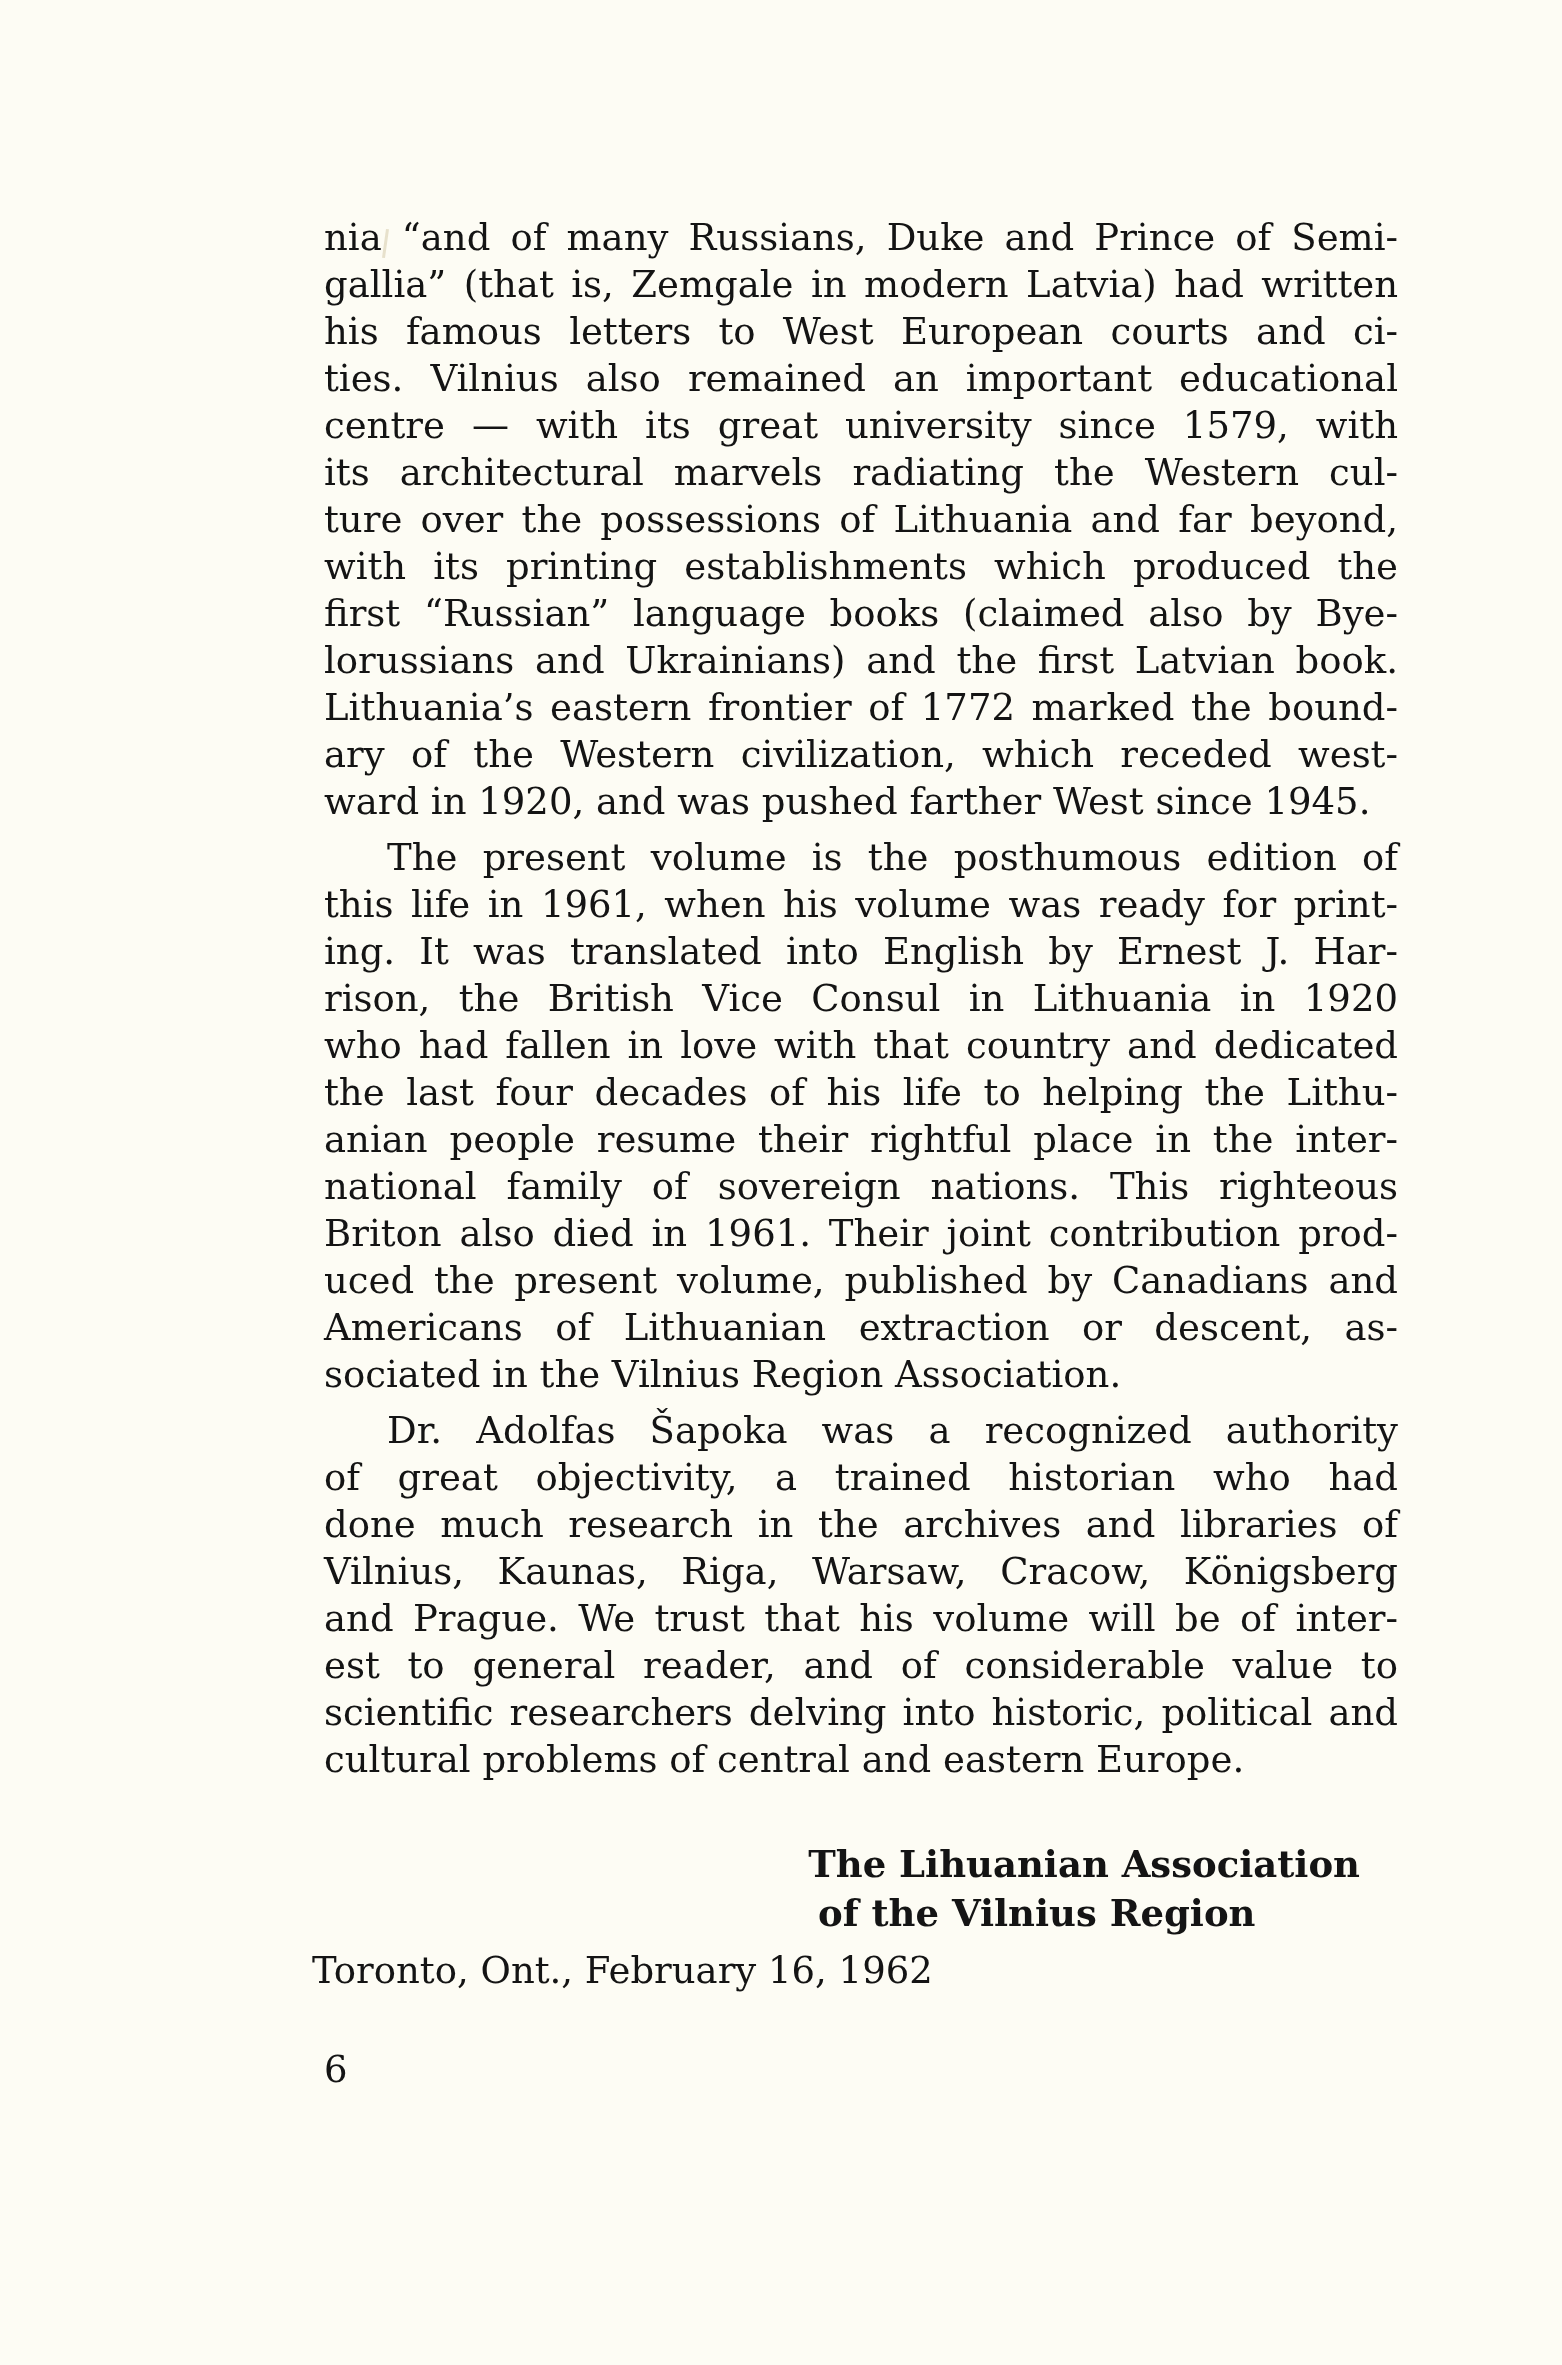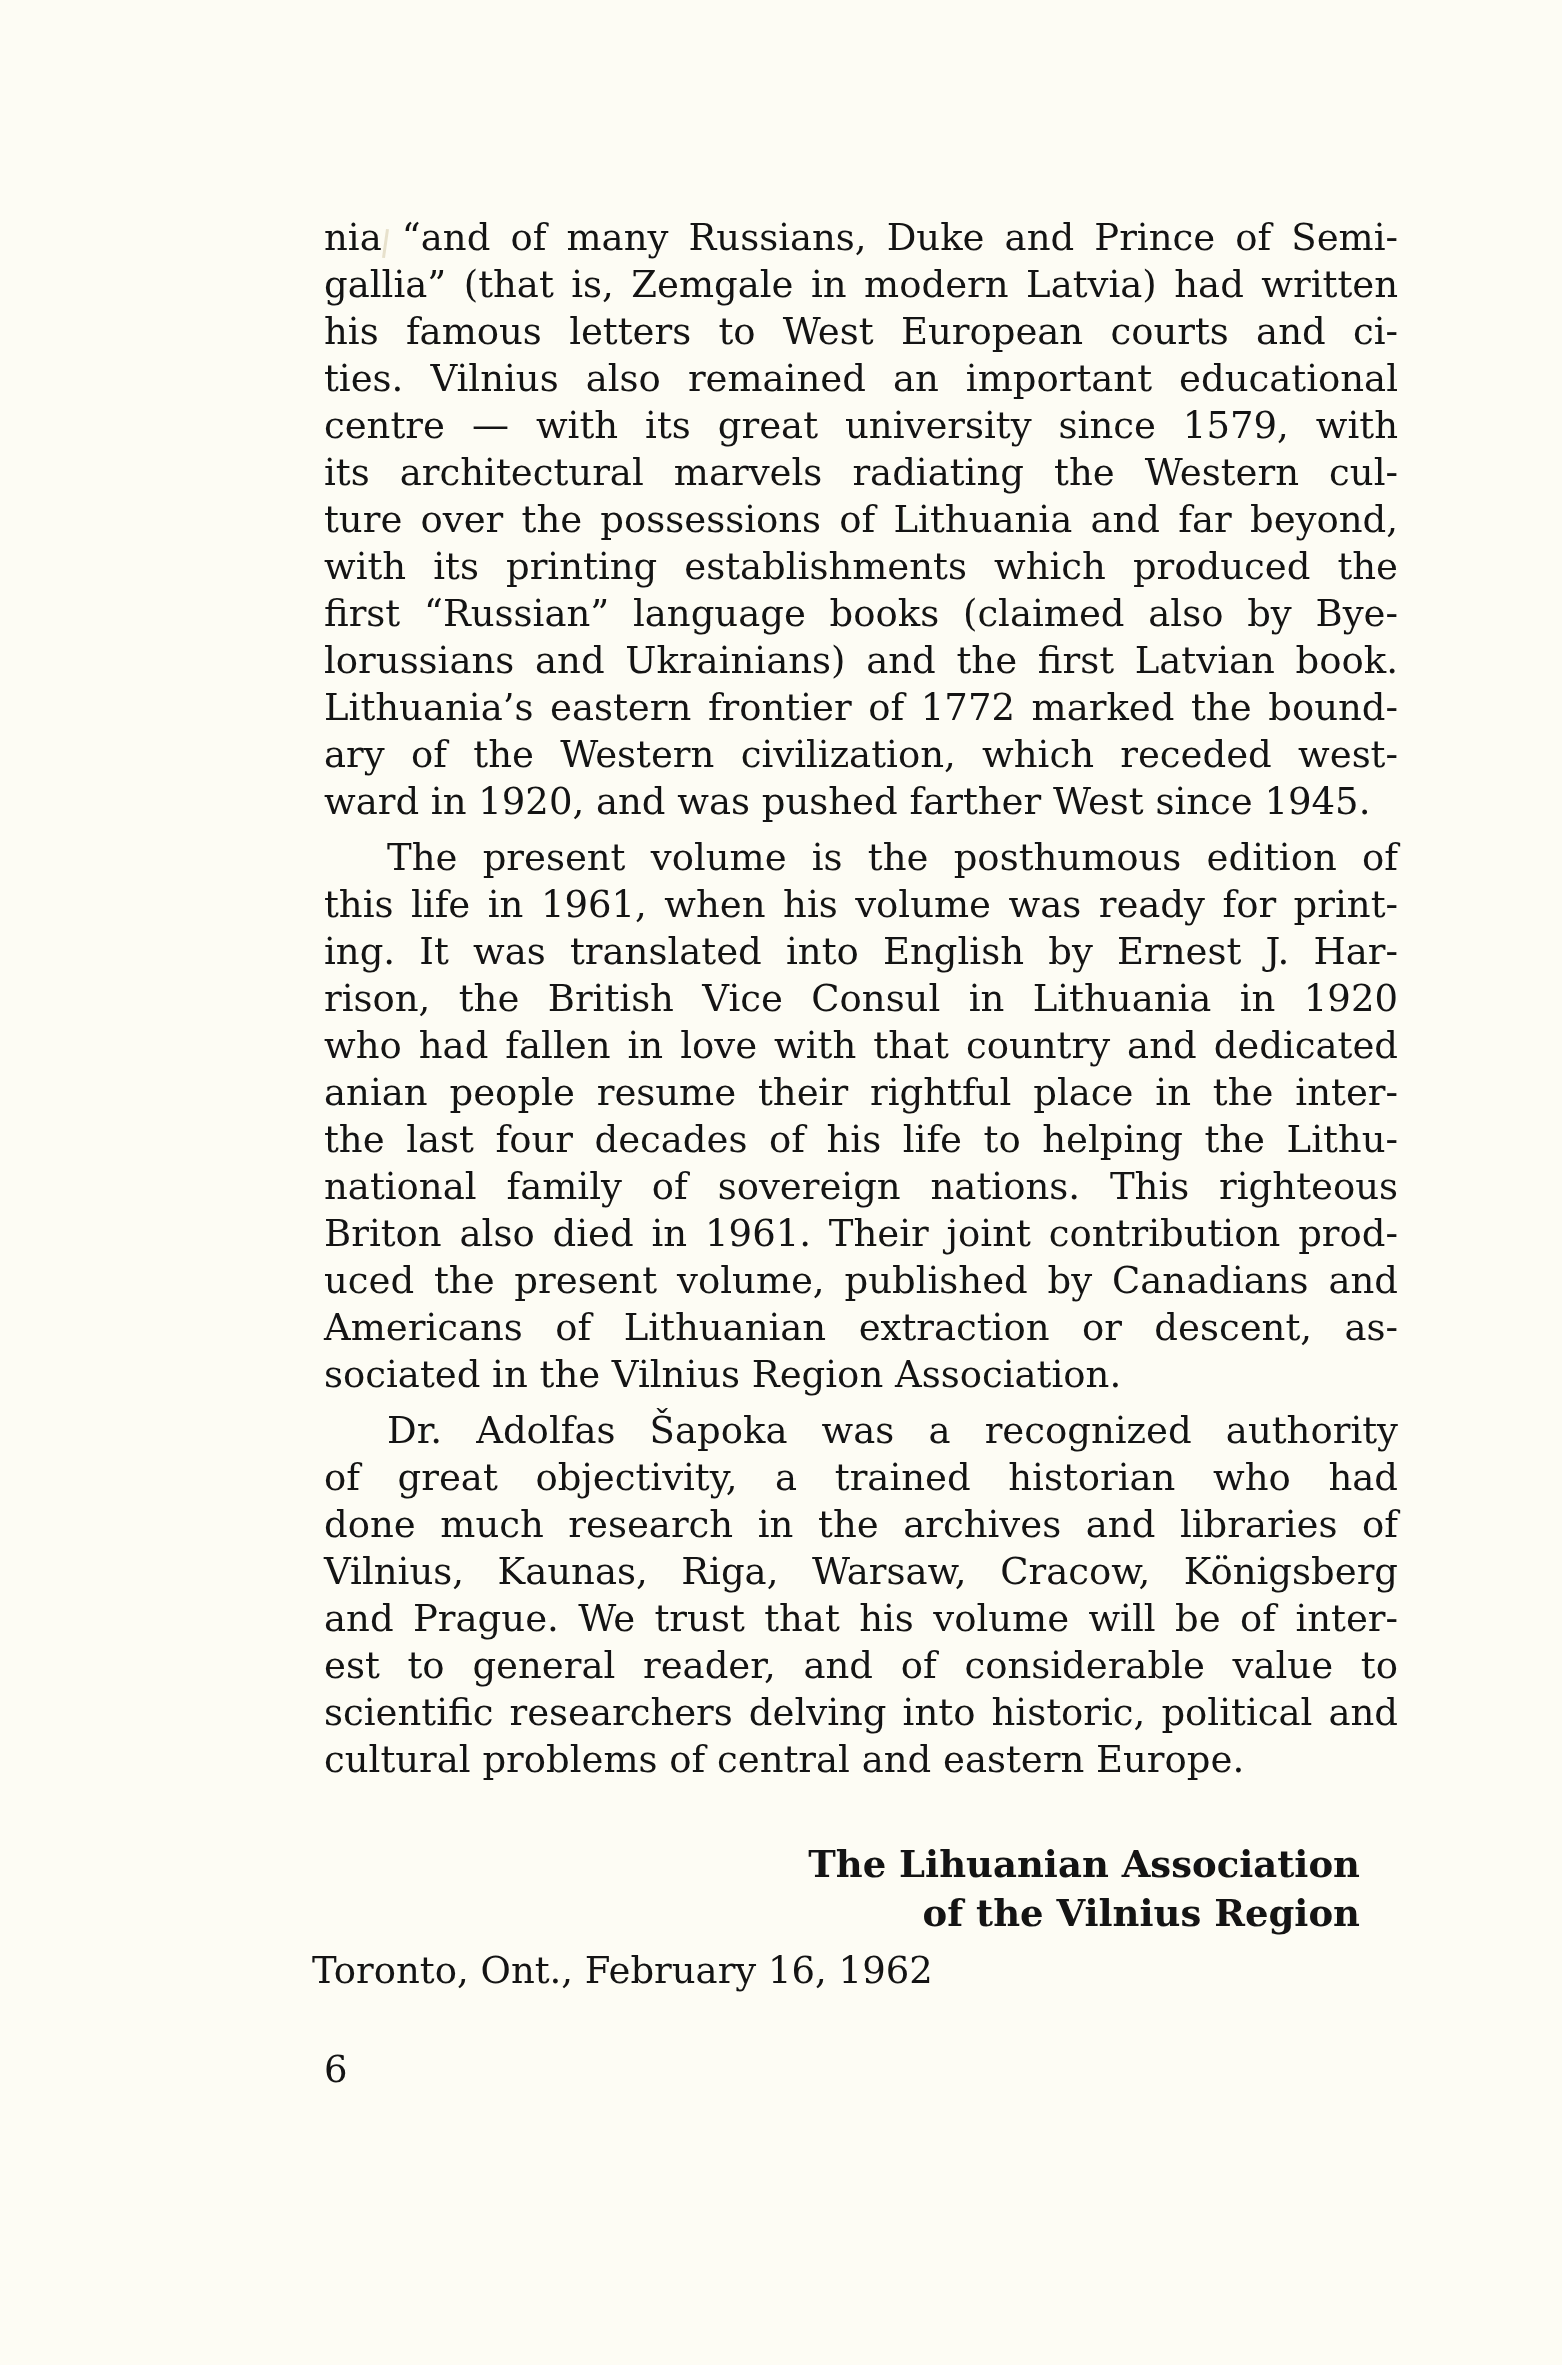--- a/index.html
+++ b/index.html
@@ -26,21 +26,21 @@
       text-align: justify;
       text-align-last: justify;
       height: 47px;
     }
     .line.last { text-align-last: left; }
     .line.indent { padding-left: 63px; margin-top: 9px; }
     .signature {
       position: absolute;
       right: 165px;
       top: 1840px;
-      text-align: right;
+      text-align: left;
       font-weight: bold;
       font-size: 37px;
       line-height: 49px;
     }
     .signature .sig-line { display: block; white-space: nowrap; }
     .signature .sig-line.second { padding-left: 9.8px; }
     .dateline {
       position: absolute;
       left: 312px;
       top: 1947px;
@@ -85,22 +85,22 @@
         <span class="line">Lithuania’s eastern frontier of 1772 marked the bound-</span>
         <span class="line">ary of the Western civilization, which receded west-</span>
         <span class="line last">ward in 1920, and was pushed farther West since 1945.</span>
       </div>
       <div>
         <span class="line indent">The present volume is the posthumous edition of</span>
         <span class="line">this life in 1961, when his volume was ready for print-</span>
         <span class="line">ing. It was translated into English by Ernest J. Har-</span>
         <span class="line">rison, the British Vice Consul in Lithuania in 1920</span>
         <span class="line">who had fallen in love with that country and dedicated</span>
+        <span class="line">the last four decades of his life to helping the Lithu-</span>
         <span class="line">anian people resume their rightful place in the inter-</span>
-        <span class="line">the last four decades of his life to helping the Lithu-</span>
         <span class="line">national family of sovereign nations. This righteous</span>
         <span class="line">Briton also died in 1961. Their joint contribution prod-</span>
         <span class="line">uced the present volume, published by Canadians and</span>
         <span class="line">Americans of Lithuanian extraction or descent, as-</span>
         <span class="line last">sociated in the Vilnius Region Association.</span>
       </div>
       <div>
         <span class="line indent">Dr. Adolfas Šapoka was a recognized authority</span>
         <span class="line">of great objectivity, a trained historian who had</span>
         <span class="line">done much research in the archives and libraries of</span>

